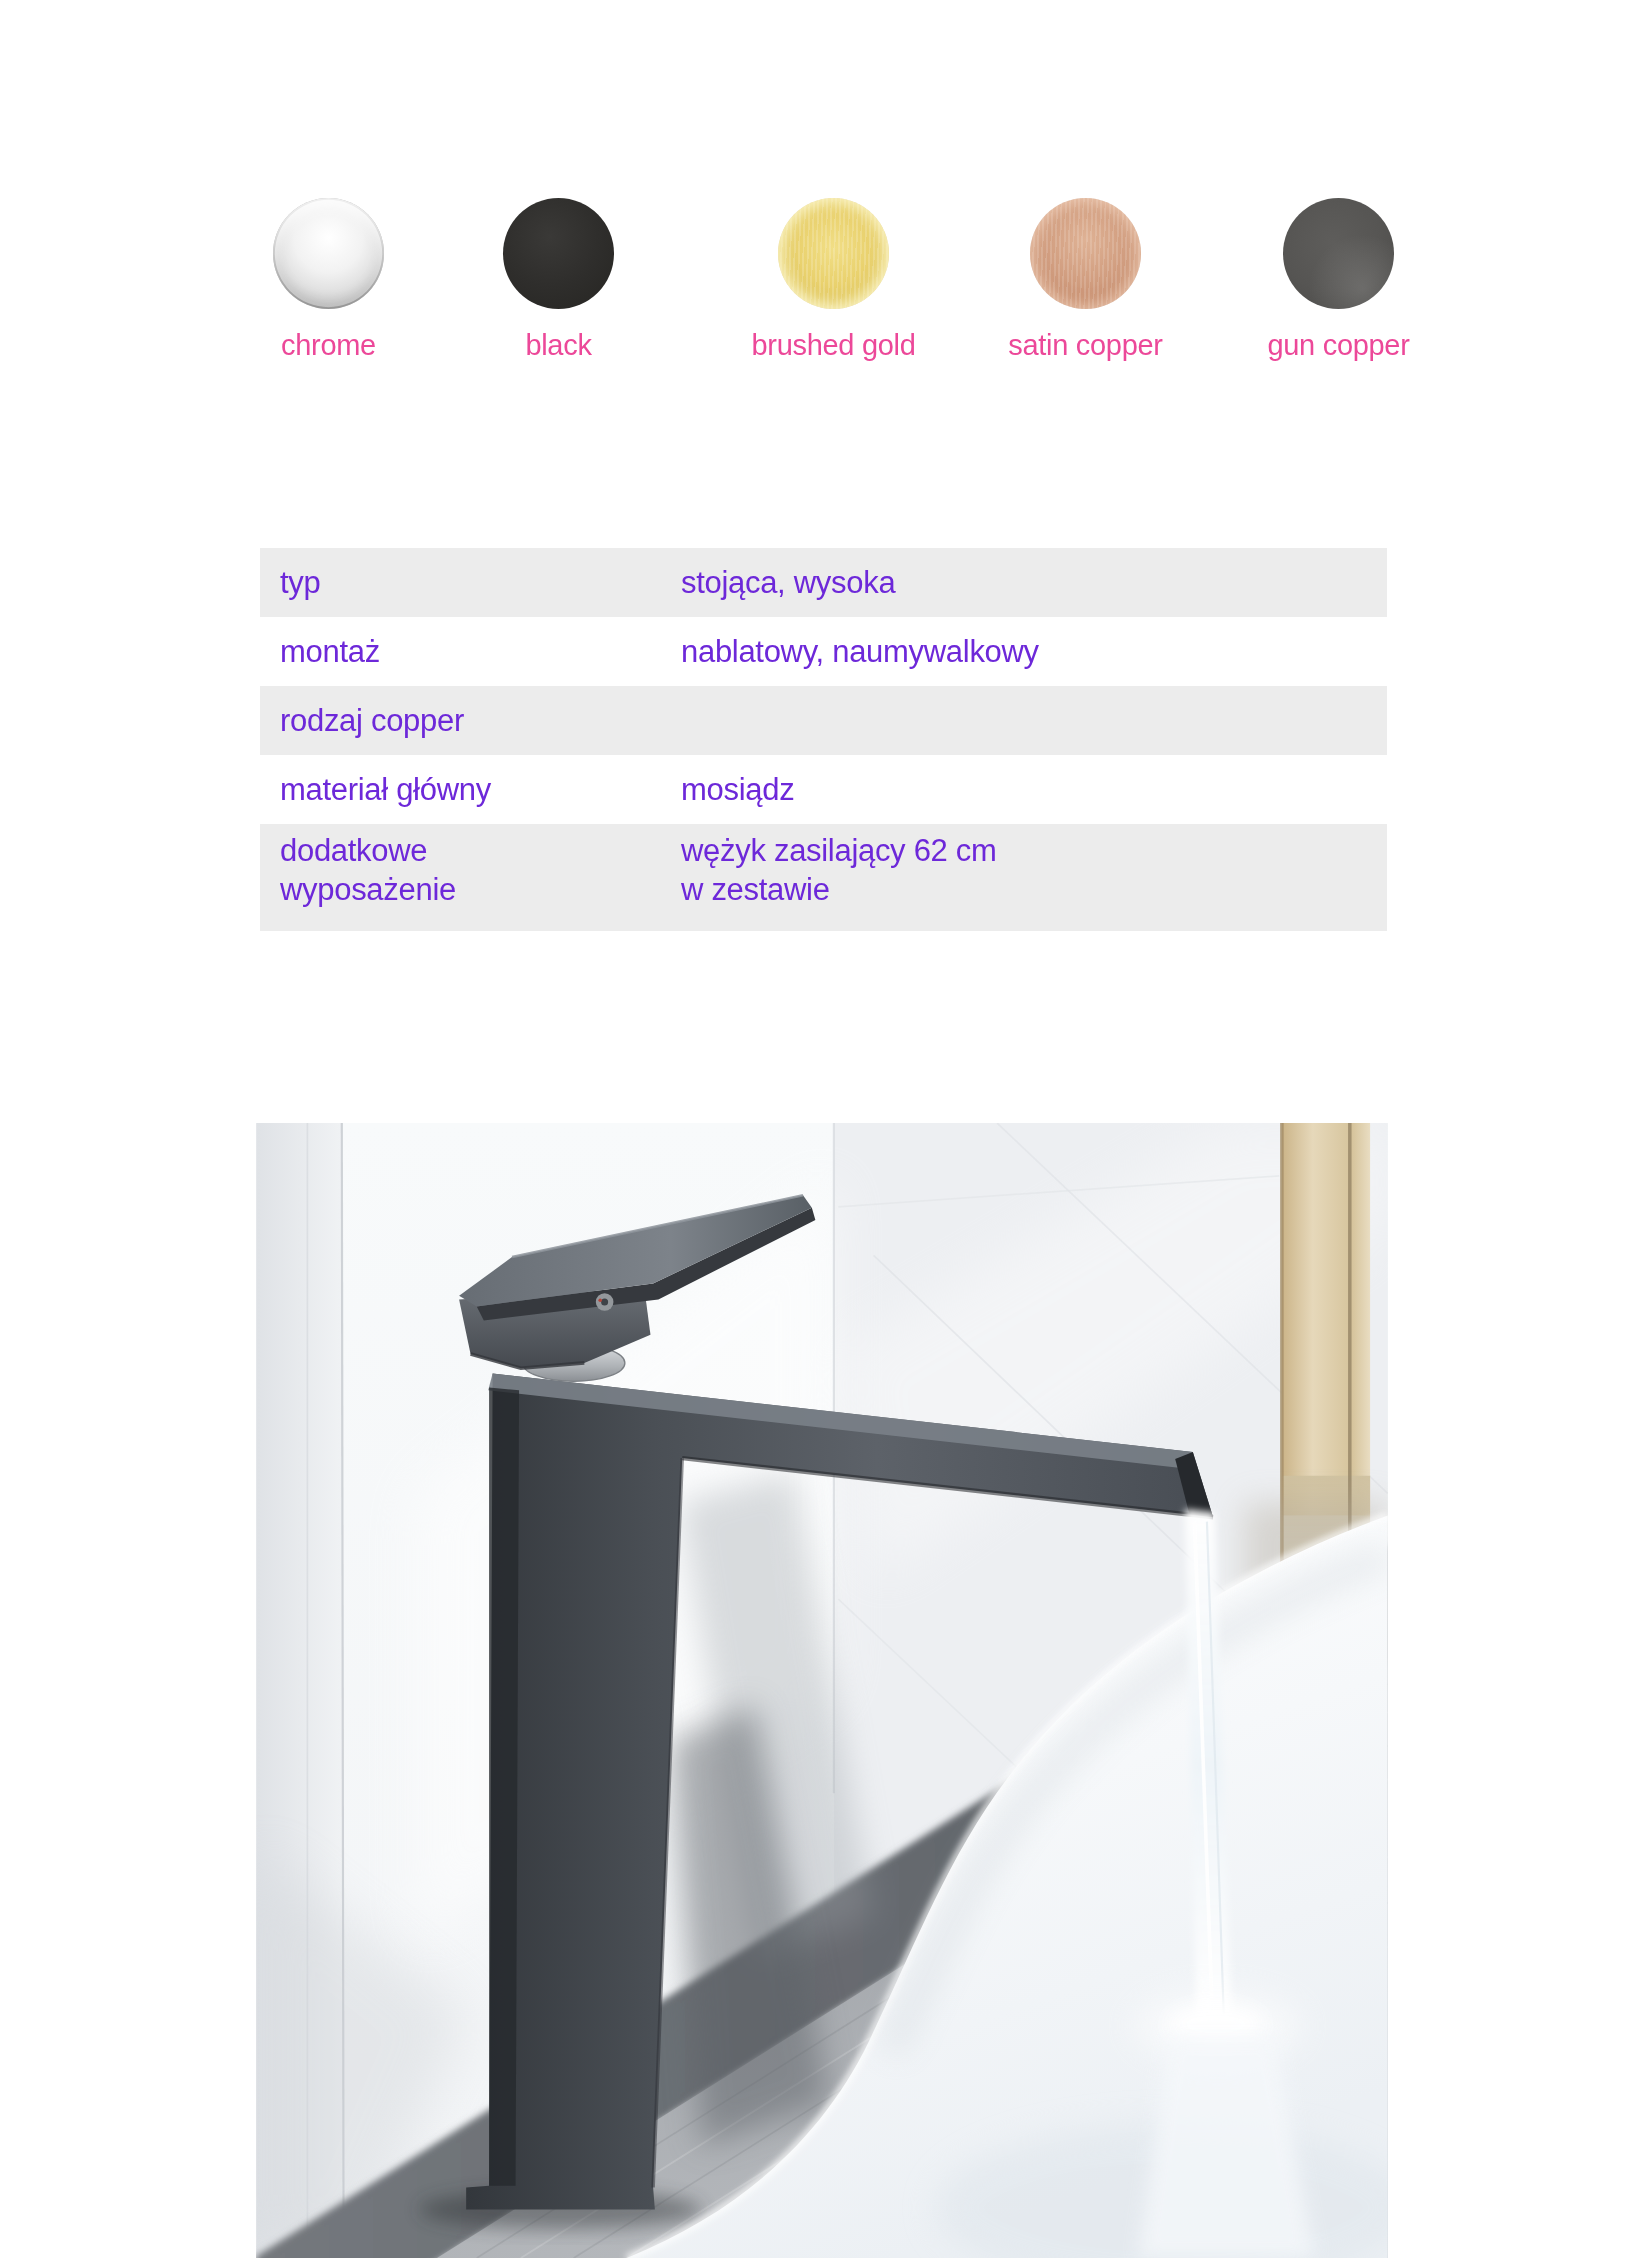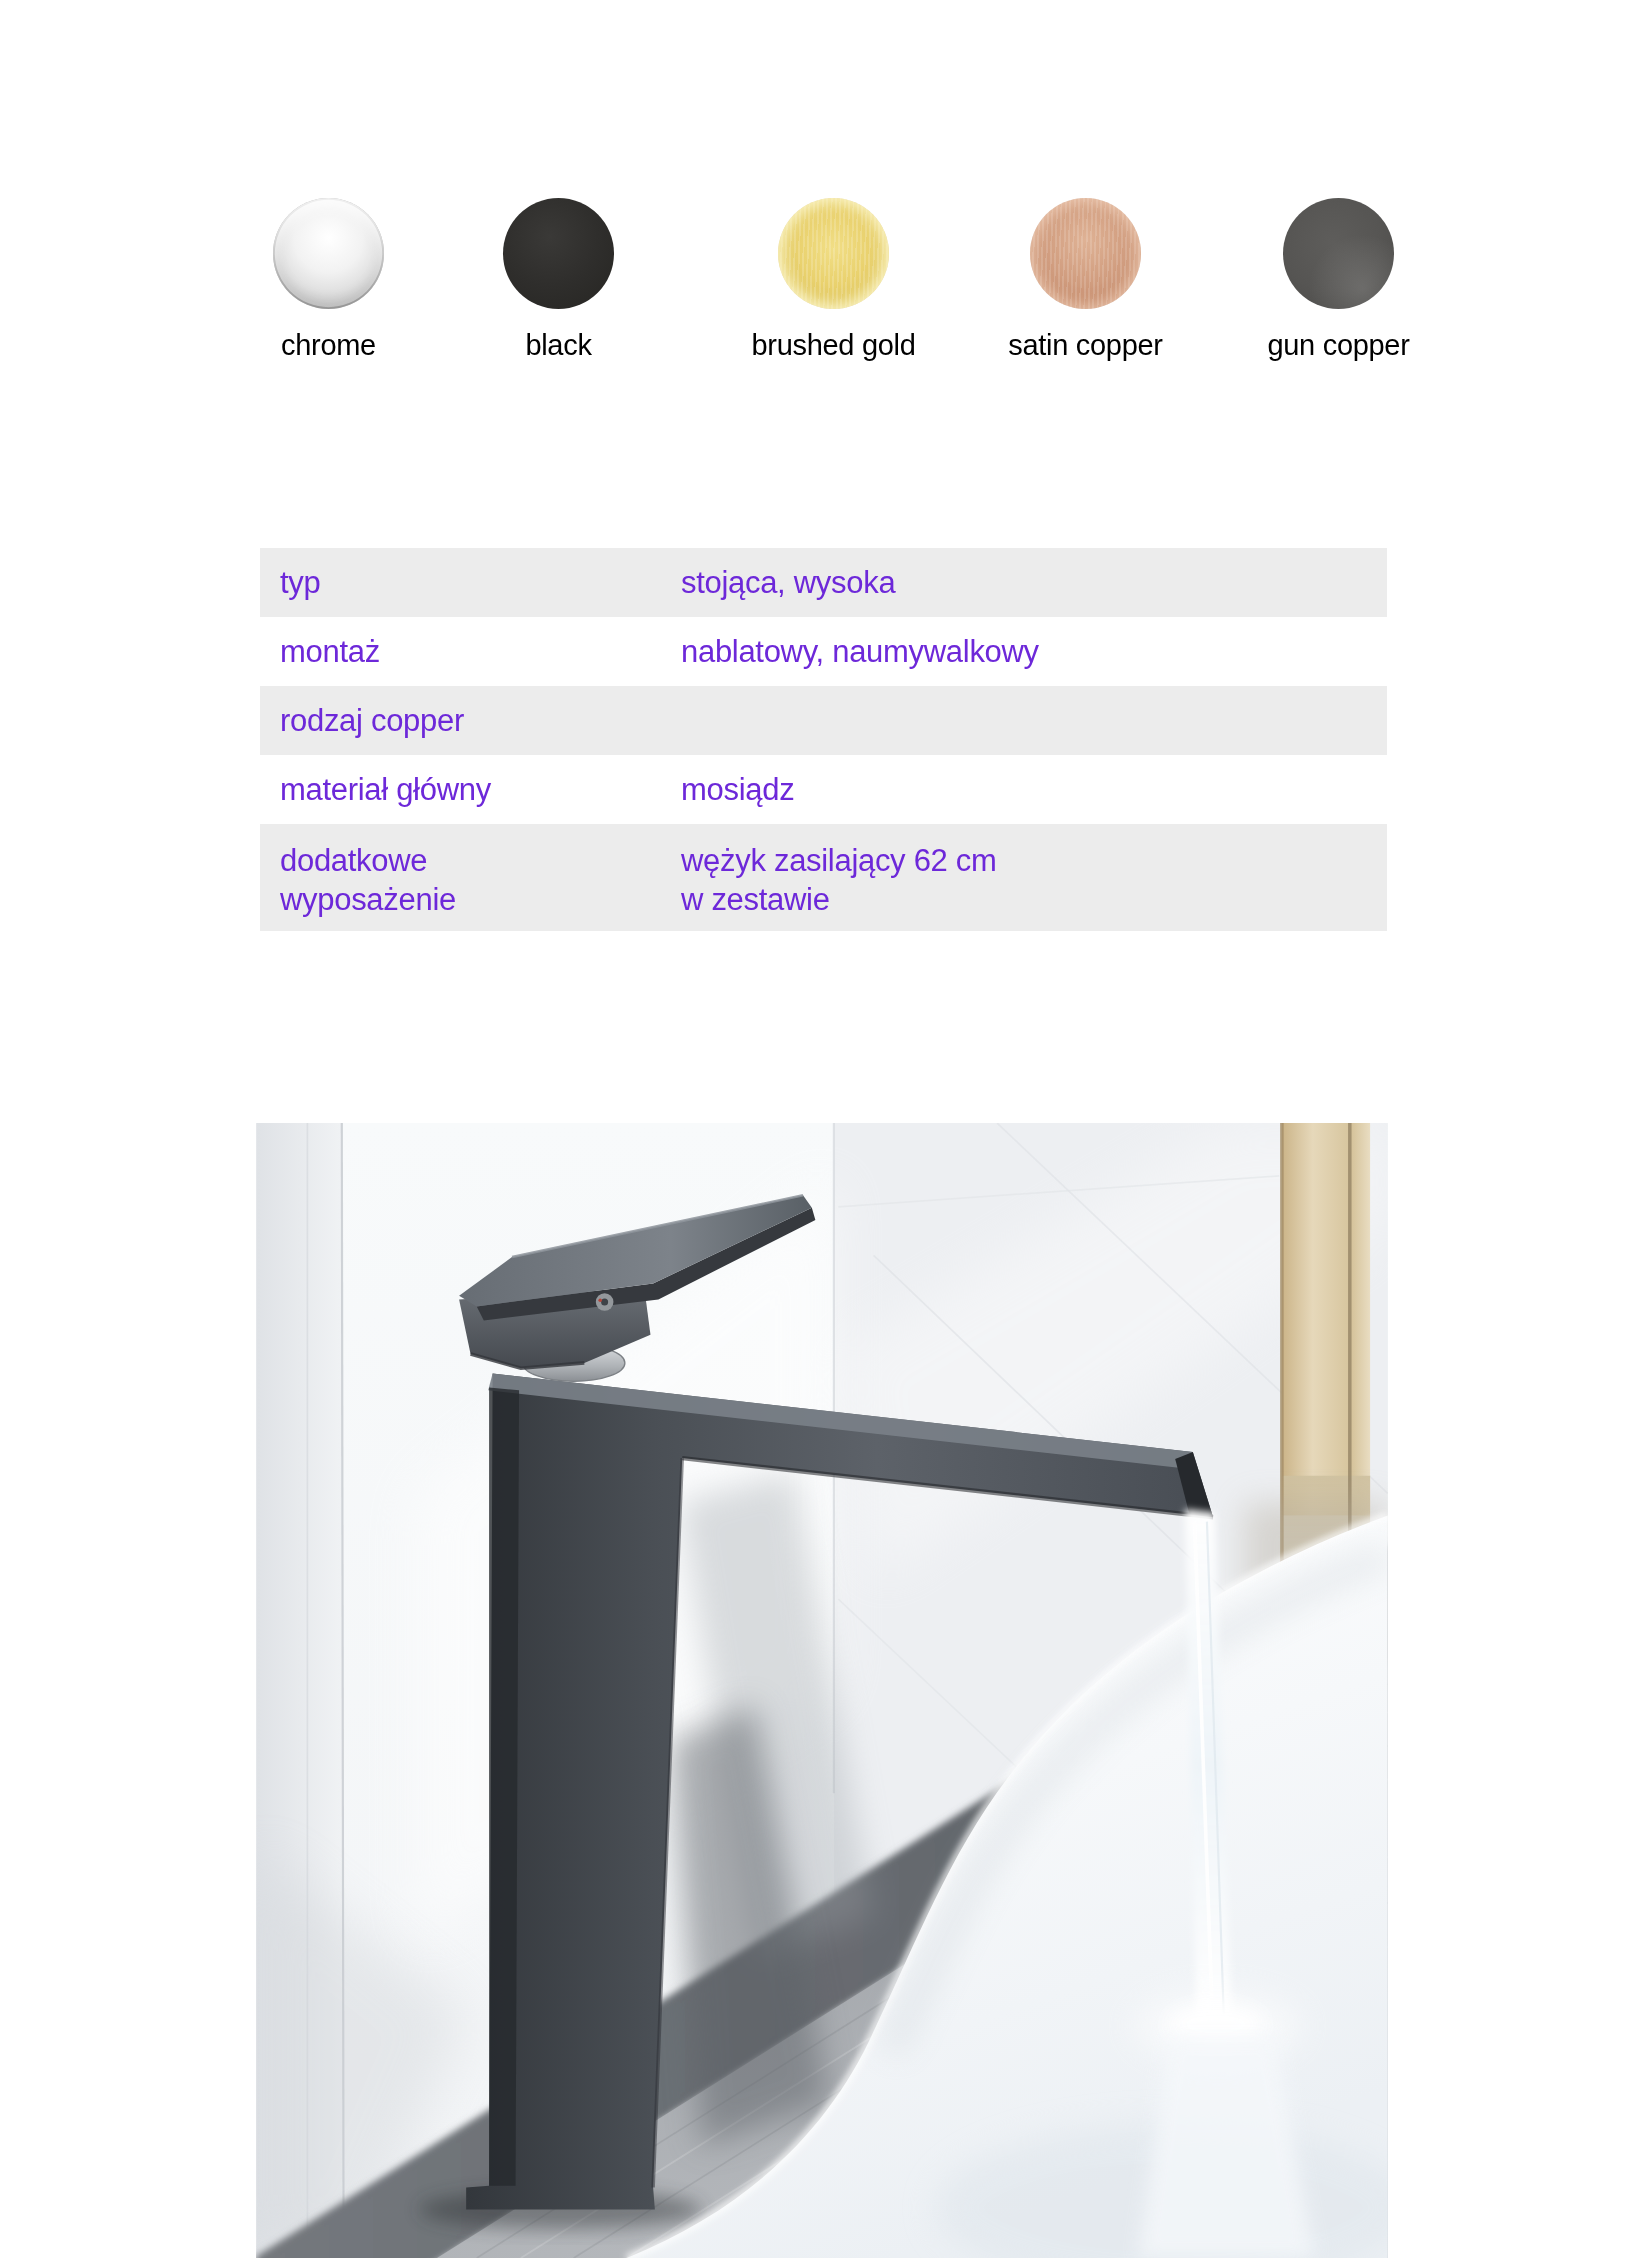--- a/index.html
+++ b/index.html
@@ -31,29 +31,29 @@
       repeating-linear-gradient(92deg, rgba(255,255,255,.15) 0 1.8px, rgba(255,255,255,0) 1.8px 4.4px),
       radial-gradient(circle at 50% 38%, #dfb295 0%, #d09c7e 50%, #c28767 85%, #b77c60 100%);
     box-shadow: inset 0 0 12.4px 4.4px rgba(255,230,210,.55);
   }
   .swatch-gunmetal{
     background:
       radial-gradient(circle at 72% 82%, rgba(255,255,255,.14) 0%, rgba(255,255,255,0) 45%),
       radial-gradient(circle at 45% 40%, #5e5d5b 0%, #565553 55%, #4b4a48 100%);
   }
   .swatch-label{
-    margin-top:19.4px;font-size:29px;line-height:35px;letter-spacing:-0.3px;color:#000000;
+    margin-top:19.4px;font-size:29px;line-height:35px;letter-spacing:-0.3px;color:#ec4899;
   }
   
   .spec-table{position:absolute;left:260px;top:548px;width:1127px;}
   .spec-row{display:flex;align-items:center;}
   .spec-row.gray{background:#ececec;}
   .spec-row.h78{height:69px;}
   .spec-row.h121{height:107px;align-items:flex-start;}
-  .spec-row.h121 .cell{padding-top:17px;}
+  .spec-row.h121 .cell{padding-top:7px;}
   .cell{font-size:31px;line-height:39px;letter-spacing:-0.3px;white-space:pre-line;color:#6d28d9;}
   .cell.label{width:401px;padding-left:20px;flex:0 0 auto;}
   .cell.value{flex:1 1 auto;}
   
   .photo{position:absolute;left:256px;top:1123px;width:1132px;height:1135px;overflow:hidden;}
 </style>
 </head>
 <body>
 
 <div id="page">

